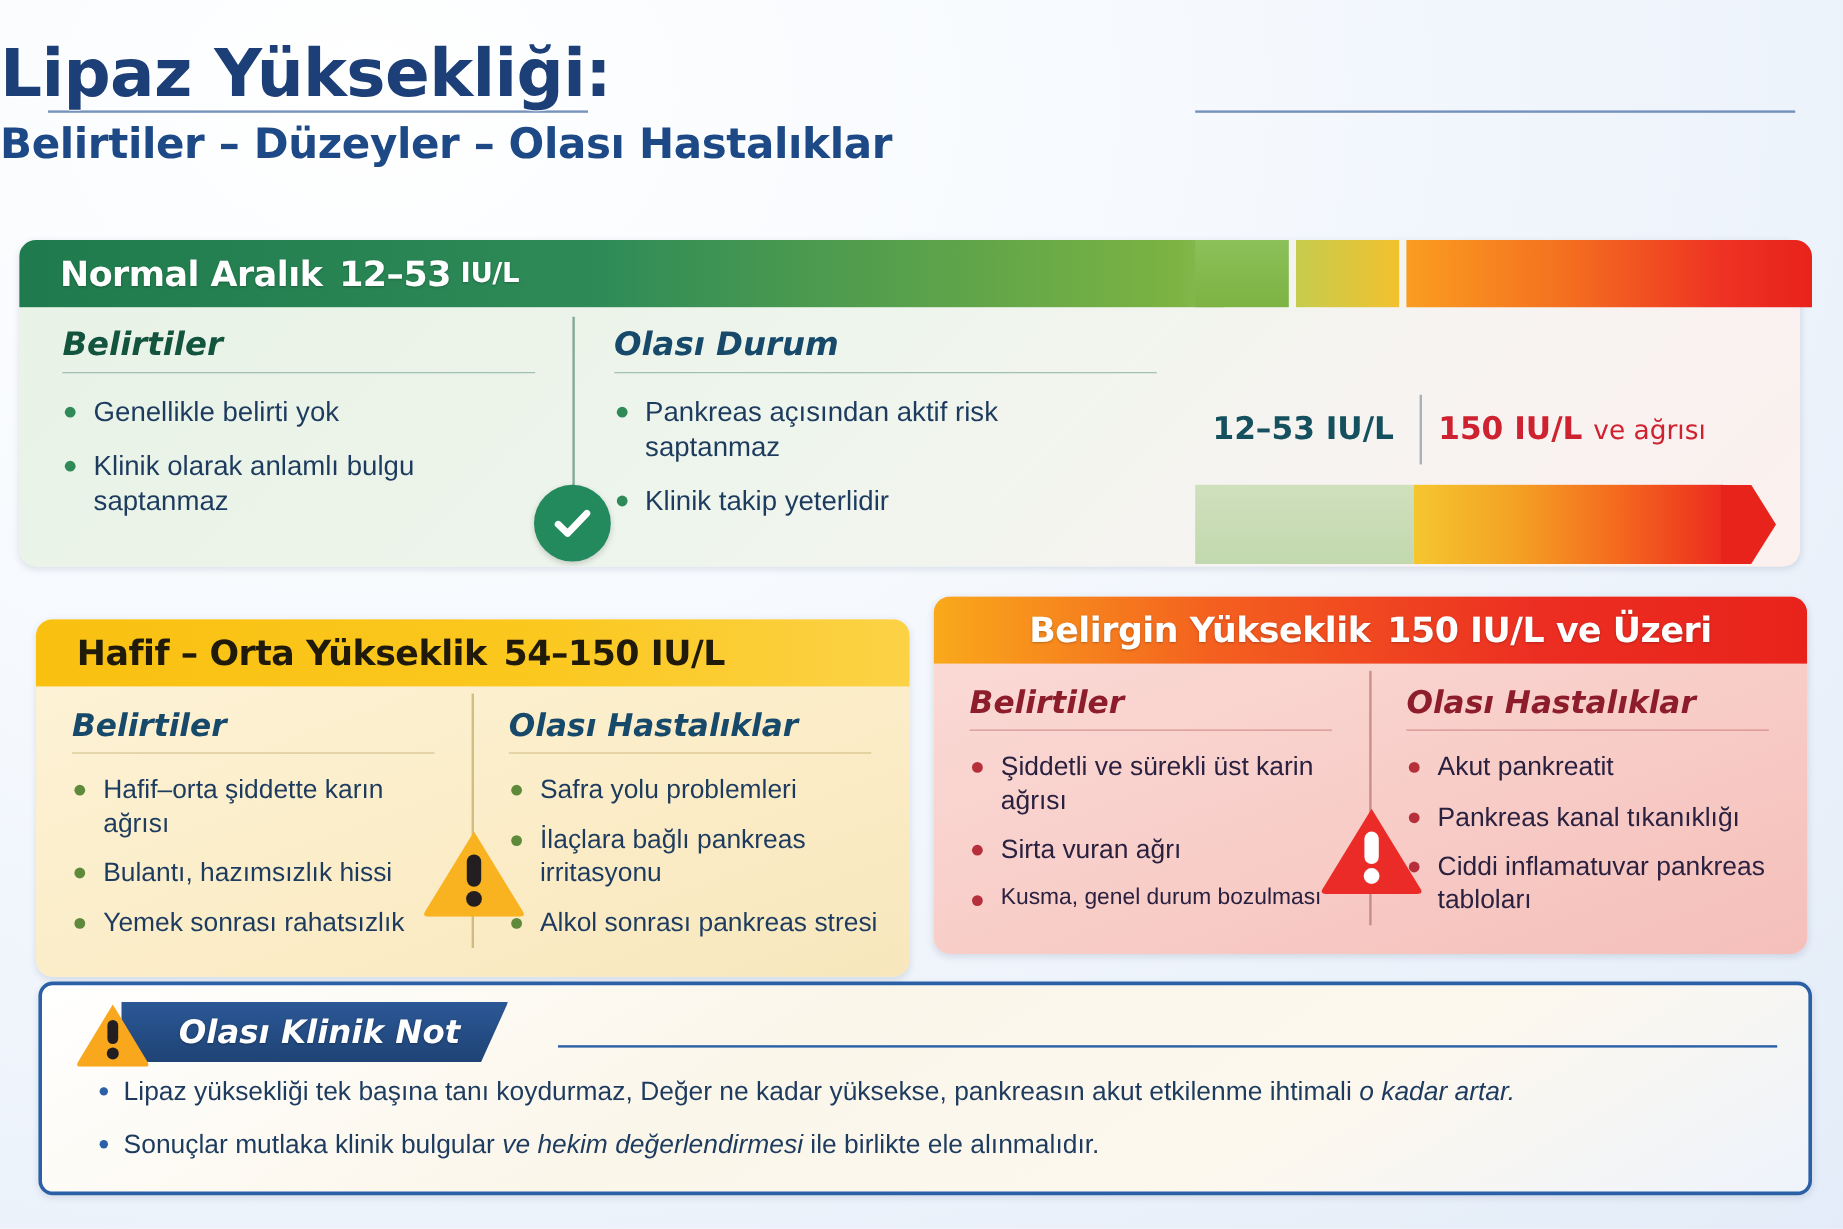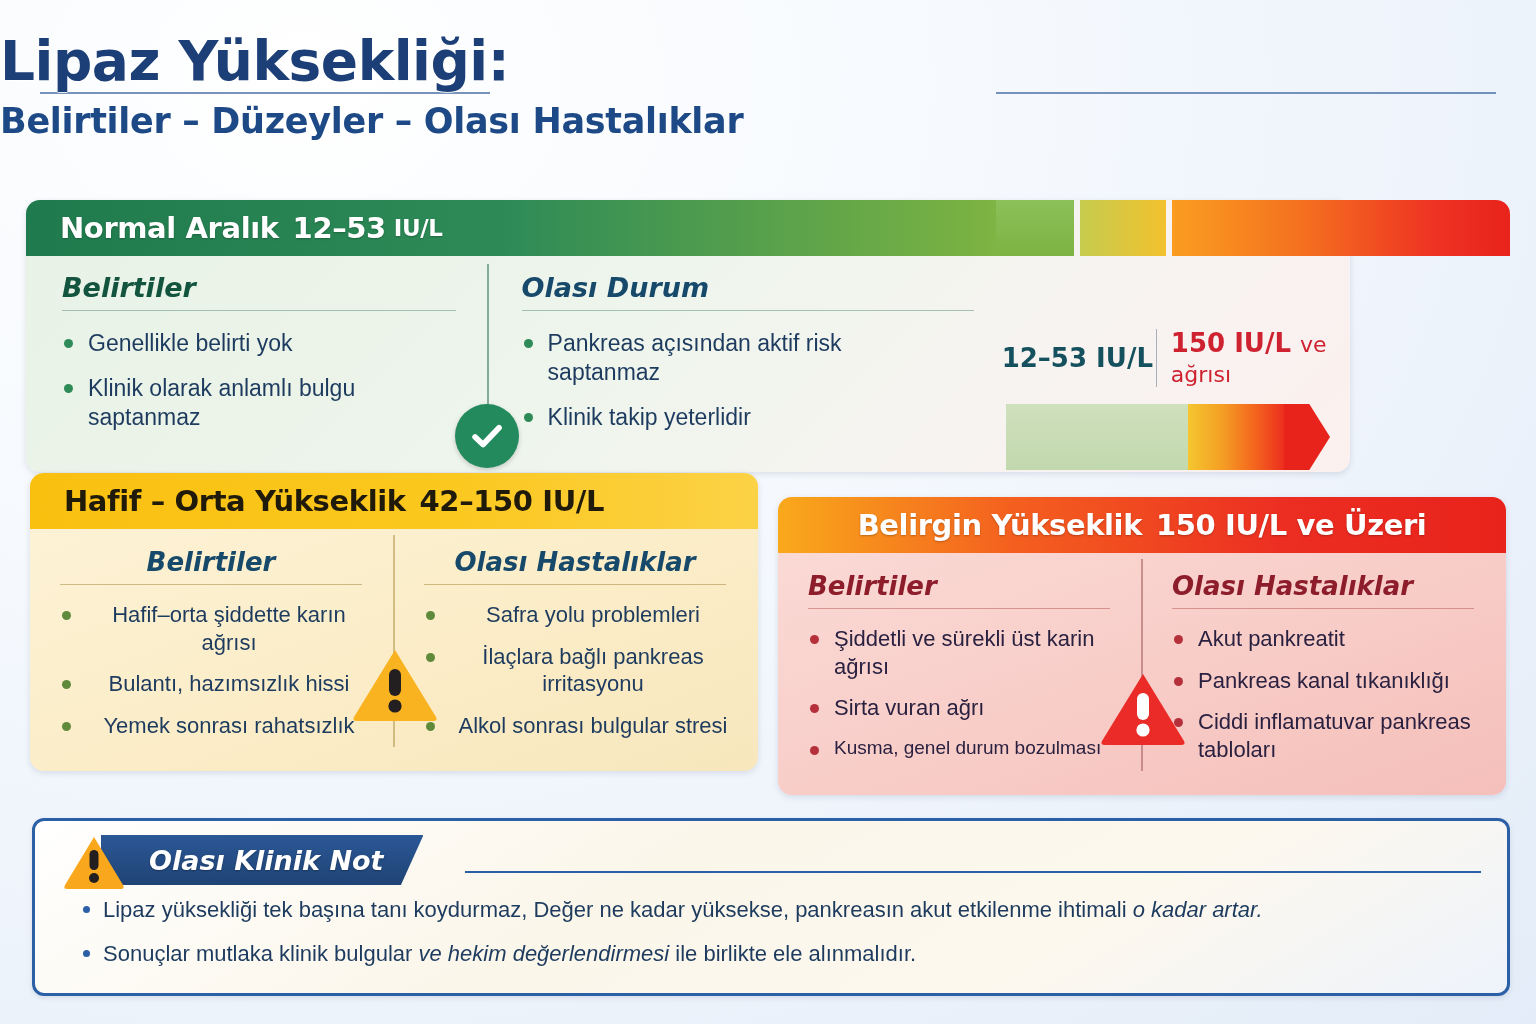--- a/index.html
+++ b/index.html
@@ -92,21 +92,21 @@
     font-family: "DejaVu Sans", sans-serif;
     font-weight: bold;
     font-size: 29px;
     letter-spacing: -0.4px;
   }
   .head-unit { font-size: 23px; margin-left: 8px; }
   .head-sep  { display:inline-block; width: 14px; }
 
   
   #panel-normal {
-    left: 26px; top: 200px; width: 1324px; height: 272px;
+    left: 16px; top: 200px; width: 1484px; height: 272px;
     background: linear-gradient(135deg,#e8f2e6 0%, #eef5ec 45%, #f7f3f1 75%, #fbf0ee 100%);
   }
   #panel-normal .panel-head {
     background: linear-gradient(90deg,#1f7a4d 0%, #2e8b57 48%, #7cb342 96%, #8cc05a 100%);
     color: #ffffff;
     width: 970px;
     text-shadow: 0 1px 2px rgba(0,0,0,.25);
   }
   .normal-body {
     position: relative;
@@ -223,23 +223,22 @@
   .arrow-head {
     position: absolute;
     right: 0; top: 0;
     width: 46px; height: 66px;
     background: #e8231b;
     clip-path: polygon(0 0, 55% 0, 100% 50%, 55% 100%, 0 100%);
   }
 
   
   #panel-mild {
-    left: 30px; top: 473px; width: 728px; height: 298px;
+    left: 30px; top: 516px; width: 728px; height: 298px;
     background: linear-gradient(160deg,#fdf3d8 0%, #fbedc8 55%, #f8e7bd 100%);
-    text-align: center;
   }
   #panel-mild .panel-head {
     background: linear-gradient(90deg,#f9c010 0%, #fbc81f 55%, #fcd34a 100%);
     color: #1f1a0a;
     width: 100%;
   }
   
   #panel-severe {
     left: 778px; top: 497px; width: 728px; height: 298px;
     background: linear-gradient(160deg,#fbdcd8 0%, #f8cdc8 55%, #f5bfba 100%);
@@ -414,37 +413,37 @@
         <div class="arrow-head"></div>
 
       </div>
     </div>
   </div>
 
   <div class="panel" id="panel-mild">
     <div class="panel-head">
       <span>Hafif – Orta Yükseklik</span>
       <span class="head-sep"></span>
-      <span>42–150 IU/L</span>
+      <span>54–150 IU/L</span>
     </div>
     <div class="dual-body">
       <div class="dual-col">
         <div class="col-title">Belirtiler</div>
         <ul class="bullets">
           <li>Hafif–orta şiddette karın ağrısı</li>
           <li>Bulantı, hazımsızlık hissi</li>
           <li>Yemek sonrası rahatsızlık</li>
         </ul>
       </div>
       <div class="dual-col">
         <div class="col-title">Olası Hastalıklar</div>
         <ul class="bullets">
           <li>Safra yolu problemleri</li>
           <li>İlaçlara bağlı pankreas irritasyonu</li>
-          <li>Alkol sonrası bulgular stresi</li>
+          <li>Alkol sonrası pankreas stresi</li>
         </ul>
       </div>
       <div class="v-divider mild-divider"></div>
       <div class="warn-tri" id="mild-warn">
         <svg viewBox="0 0 86 74" aria-hidden="true">
           <path d="M43 3 L84 70 Q86 74 81 74 L5 74 Q0 74 2 70 Z" fill="#f9b320"></path>
           <rect x="37" y="22" width="12" height="27" rx="6" fill="#231f20"></rect>
           <circle cx="43" cy="59" r="6.6" fill="#231f20"></circle>
         </svg>
       </div>

